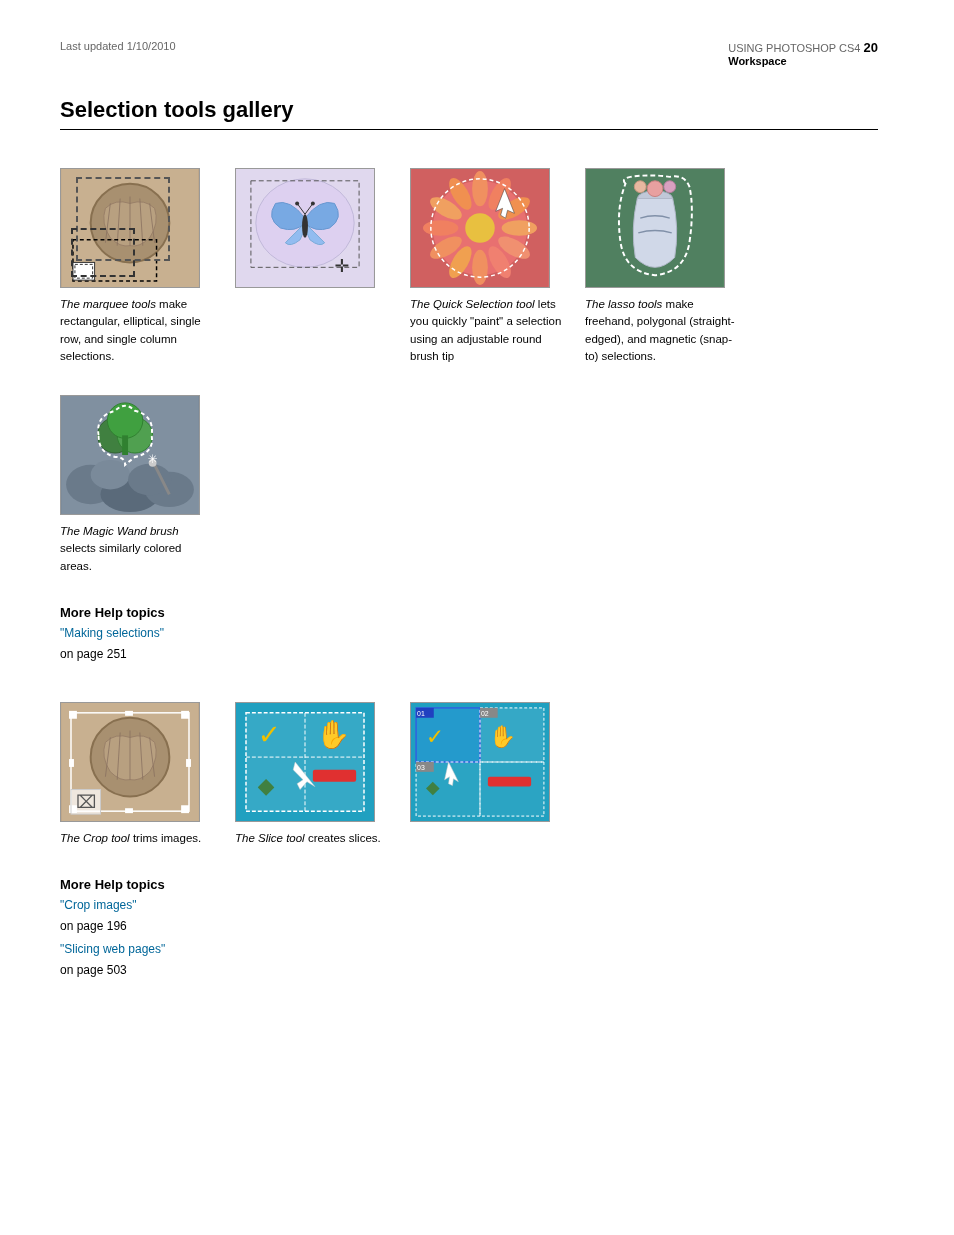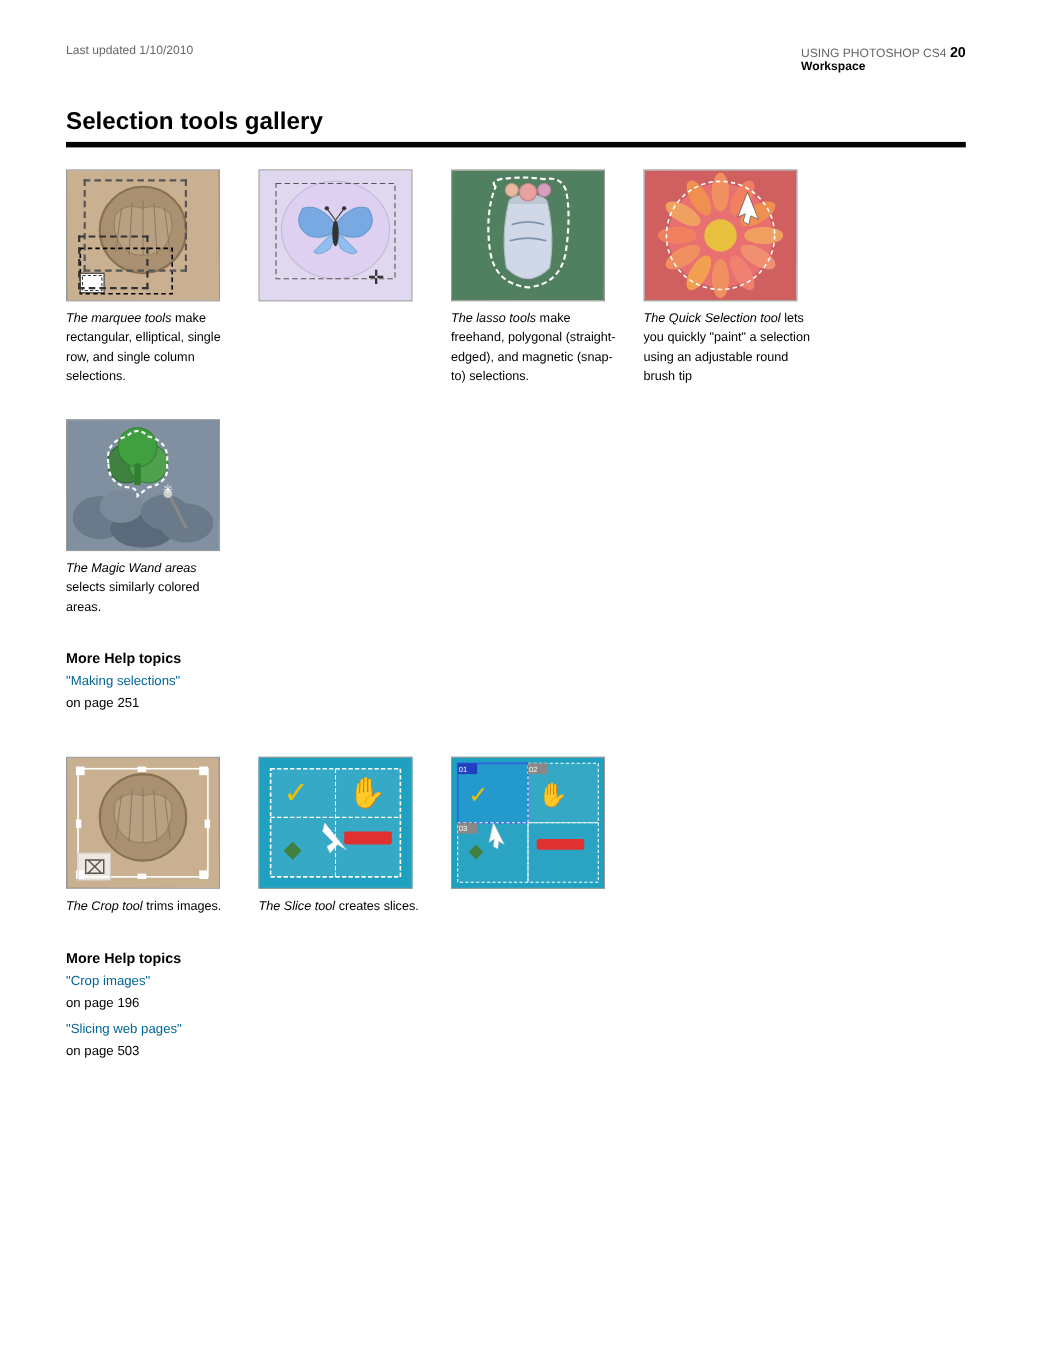--- a/index.html
+++ b/index.html
@@ -40,22 +40,22 @@
     }
     .page-info .section-name {
       font-weight: bold;
       color: #000;
     }
 
     
     .section-title {
       font-size: 22px;
       font-weight: bold;
-      margin-bottom: 20px;
-      border-bottom: 5px solid #000000;
+      margin-bottom: 38px;
+      border-bottom: 1px solid #000000;
       padding-bottom: 6px;
     }
 
     
     .tool-gallery {
       display: flex;
       flex-wrap: wrap;
       gap: 20px;
       margin-bottom: 30px;
     }
@@ -249,43 +249,20 @@
             <line x1="70" y1="46" x2="62" y2="35" stroke="#333" stroke-width="1"></line>
             <circle cx="62" cy="35" r="2" fill="#333"></circle>
             <line x1="70" y1="46" x2="78" y2="35" stroke="#333" stroke-width="1"></line>
             <circle cx="78" cy="35" r="2" fill="#333"></circle>
 
             <rect x="15" y="12" width="110" height="88" fill="none" stroke="#555" stroke-width="1" stroke-dasharray="5,3"></rect>
 
             <text x="100" y="105" font-size="18" fill="#333">✛</text>
           </svg>
         </div>
-      </div>
-
-      <div class="tool-item">
-        <div class="tool-image img-lasso">
-          <svg viewBox="0 0 140 120" xmlns="http://www.w3.org/2000/svg">
-            <rect width="140" height="120" fill="#508060"></rect>
-
-            <ellipse cx="70" cy="30" rx="18" ry="8" fill="#c0c8d8" stroke="#a0a8b8" stroke-width="1"></ellipse>
-            <path d="M52 30 Q45 60 50 90 Q60 100 70 100 Q80 100 90 90 Q95 60 88 30Z" fill="#d0d8e8" stroke="#b0b8c8" stroke-width="1"></path>
-
-            <path d="M55 50 Q70 45 85 50" stroke="#8090a8" stroke-width="1.5" fill="none"></path>
-            <path d="M53 65 Q70 60 87 65" stroke="#8090a8" stroke-width="1.5" fill="none"></path>
-
-            <circle cx="70" cy="20" r="8" fill="#e8a0a0" stroke="#c88080" stroke-width="1"></circle>
-            <circle cx="55" cy="18" r="6" fill="#e8b8a0" stroke="#c89880" stroke-width="1"></circle>
-            <circle cx="85" cy="18" r="6" fill="#d8a0c0" stroke="#b880a0" stroke-width="1"></circle>
-
-            <path d="M40 15 Q35 10 45 8 Q65 5 85 8 Q100 5 105 18 Q110 40 105 75 Q100 105 70 108 Q40 105 35 75 Q30 40 40 15Z" fill="none" stroke="#fff" stroke-width="2" stroke-dasharray="5,3"></path>
-          </svg>
-        </div>
-        <p class="tool-caption">
-          <b>The lasso tools</b><span> make freehand, polygonal (straight-edged), and magnetic (snap-to) selections.</span>
-        </p>
       </div>
 
       <div class="tool-item">
         <div class="tool-image img-quick-select">
           <svg viewBox="0 0 140 120" xmlns="http://www.w3.org/2000/svg">
             <rect width="140" height="120" fill="#d06060"></rect>
 
             <circle cx="70" cy="60" r="48" fill="#e87070"></circle>
 
             <ellipse cx="70" cy="20" rx="8" ry="18" fill="#f09060" transform="rotate(0,70,60)"></ellipse>
@@ -305,20 +282,43 @@
             <circle cx="70" cy="60" r="50" fill="none" stroke="#fff" stroke-width="1.5" stroke-dasharray="4,3"></circle>
 
             <path d="M95 20 L105 45 L98 42 L96 50 L91 47 L93 40 L86 43Z" fill="#fff" stroke="#333" stroke-width="0.5"></path>
           </svg>
         </div>
         <p class="tool-caption">
           <b>The Quick Selection tool</b><span> lets you quickly "paint" a selection using an adjustable round brush tip</span>
         </p>
       </div>
 
+      <div class="tool-item">
+        <div class="tool-image img-lasso">
+          <svg viewBox="0 0 140 120" xmlns="http://www.w3.org/2000/svg">
+            <rect width="140" height="120" fill="#508060"></rect>
+
+            <ellipse cx="70" cy="30" rx="18" ry="8" fill="#c0c8d8" stroke="#a0a8b8" stroke-width="1"></ellipse>
+            <path d="M52 30 Q45 60 50 90 Q60 100 70 100 Q80 100 90 90 Q95 60 88 30Z" fill="#d0d8e8" stroke="#b0b8c8" stroke-width="1"></path>
+
+            <path d="M55 50 Q70 45 85 50" stroke="#8090a8" stroke-width="1.5" fill="none"></path>
+            <path d="M53 65 Q70 60 87 65" stroke="#8090a8" stroke-width="1.5" fill="none"></path>
+
+            <circle cx="70" cy="20" r="8" fill="#e8a0a0" stroke="#c88080" stroke-width="1"></circle>
+            <circle cx="55" cy="18" r="6" fill="#e8b8a0" stroke="#c89880" stroke-width="1"></circle>
+            <circle cx="85" cy="18" r="6" fill="#d8a0c0" stroke="#b880a0" stroke-width="1"></circle>
+
+            <path d="M40 15 Q35 10 45 8 Q65 5 85 8 Q100 5 105 18 Q110 40 105 75 Q100 105 70 108 Q40 105 35 75 Q30 40 40 15Z" fill="none" stroke="#fff" stroke-width="2" stroke-dasharray="5,3"></path>
+          </svg>
+        </div>
+        <p class="tool-caption">
+          <b>The lasso tools</b><span> make freehand, polygonal (straight-edged), and magnetic (snap-to) selections.</span>
+        </p>
+      </div>
+
     </div>
 
     <div class="tool-gallery">
       <div class="tool-item">
         <div class="tool-image img-magic-wand">
           <svg viewBox="0 0 140 120" xmlns="http://www.w3.org/2000/svg">
             <rect width="140" height="120" fill="#8090a0"></rect>
 
             <ellipse cx="30" cy="90" rx="25" ry="20" fill="#6a7a8a"></ellipse>
             <ellipse cx="70" cy="100" rx="30" ry="18" fill="#5a6a7a"></ellipse>
@@ -332,21 +332,21 @@
             <rect x="62" y="40" width="6" height="20" fill="#308030"></rect>
 
             <path d="M38 40 Q35 20 55 15 Q65 5 75 15 Q95 20 92 40 Q95 58 75 62 Q65 70 65 70 Q65 62 55 62 Q38 58 38 40Z" fill="none" stroke="#fff" stroke-width="2" stroke-dasharray="4,3"></path>
 
             <path d="M95 70 L110 100" stroke="#888" stroke-width="3"></path>
             <circle cx="93" cy="68" r="4" fill="#ccc"></circle>
             <text x="88" y="68" font-size="12" fill="#fff">✳</text>
           </svg>
         </div>
         <p class="tool-caption">
-          <b>The Magic Wand areas</b><span> selects similarly colored areas.</span>
+          <b>The Magic Wand brush</b><span> selects similarly colored areas.</span>
         </p>
       </div>
     </div>
 
     <div class="more-help">
       <p class="more-help-title">More Help topics</p>
       <p>
         <a class="more-help-link" href="#">"Making selections"</a><span class="more-help-text"> on page 251</span>
       </p>
     </div>

